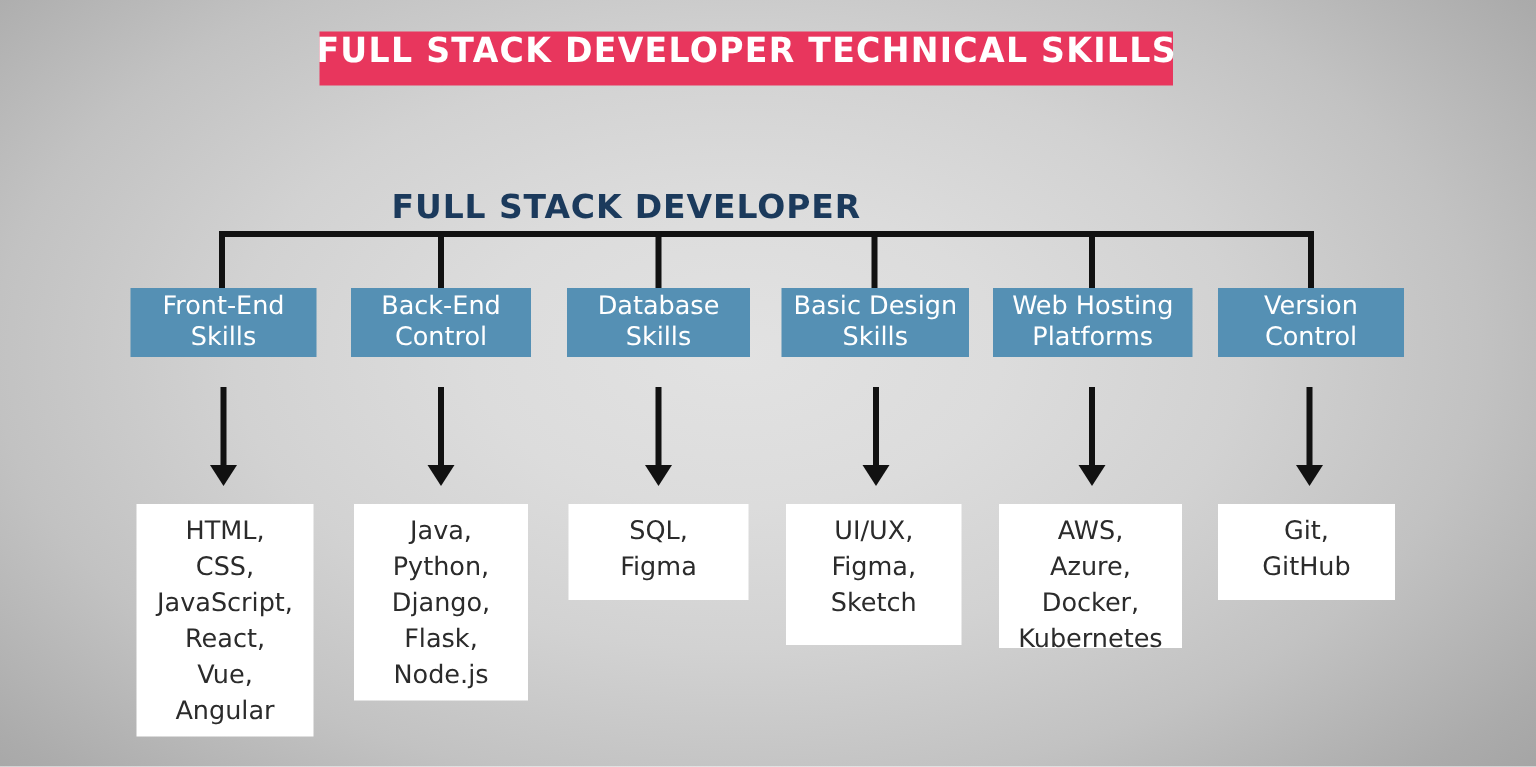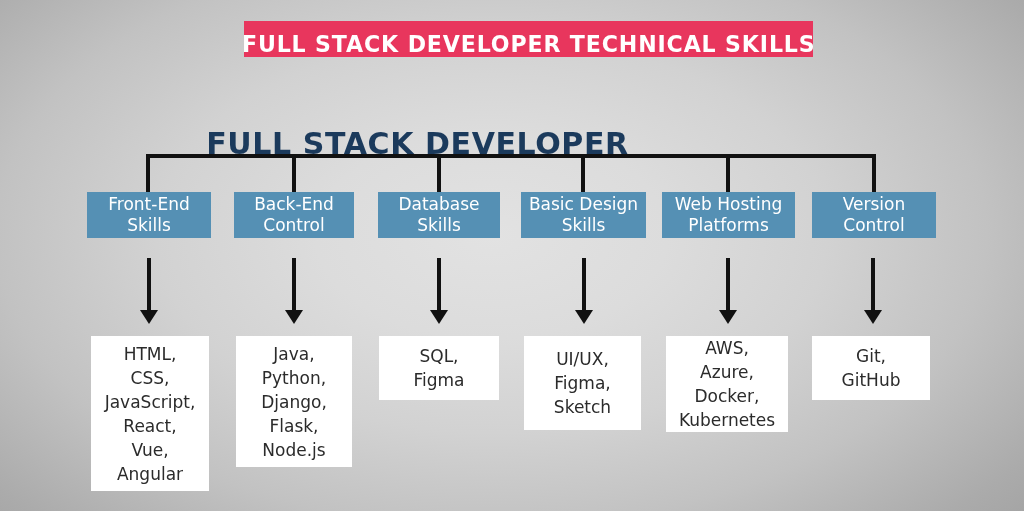--- a/index.html
+++ b/index.html
@@ -25,27 +25,27 @@
         #d2d2d2 42%,
         #c2c2c2 62%,
         #ababab 82%,
         #9b9b9b 100%);
     overflow: hidden;
   }
 
   
   #title-banner {
     position: absolute;
-    left: 244px;
+    left: 213px;
     top: 21px;
     width: 569px;
     height: 36px;
     background: #e8365d;
     display: flex;
-    align-items: flex-end;
+    align-items: flex-start;
     justify-content: center;
     box-sizing: border-box;
   }
   #title-banner .banner-text {
     color: #ffffff;
     font-family: "DejaVu Sans", sans-serif;
     font-weight: bold;
     font-size: 23px;
     letter-spacing: 0.9px;
     white-space: nowrap;
@@ -56,21 +56,21 @@
   
   #root-heading {
     position: absolute;
     left: 0;
     top: 126px;
     width: 835px;
     text-align: center;
     color: #1b3a5c;
     font-family: "DejaVu Sans", sans-serif;
     font-weight: bold;
-    font-size: 30px;
+    font-size: 22px;
     letter-spacing: 0.6px;
   }
 
   
   #bus-line {
     position: absolute;
     left: 148px;
     top: 154px;
     width: 728px;
     height: 4px;
@@ -123,21 +123,21 @@
     border-left: 9px solid transparent;
     border-right: 9px solid transparent;
     border-top: 14px solid #111111;
   }
 
   
   .skill-box {
     position: absolute;
     background: #ffffff;
     display: flex;
-    align-items: center;
+    align-items: flex-start;
     justify-content: center;
     box-sizing: border-box;
     padding: 6px 6px;
   }
   .skill-box .skill-label {
     color: #2b2b2b;
     font-family: "DejaVu Sans", sans-serif;
     font-size: 17px;
     line-height: 24px;
     text-align: center;

